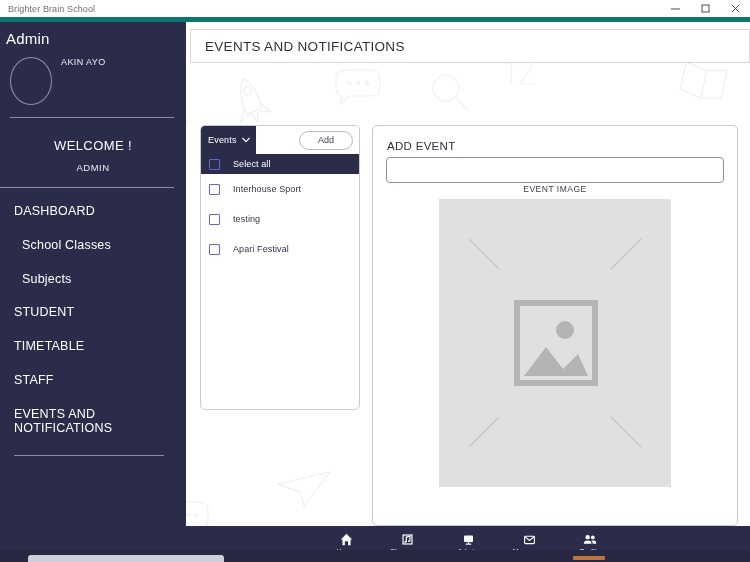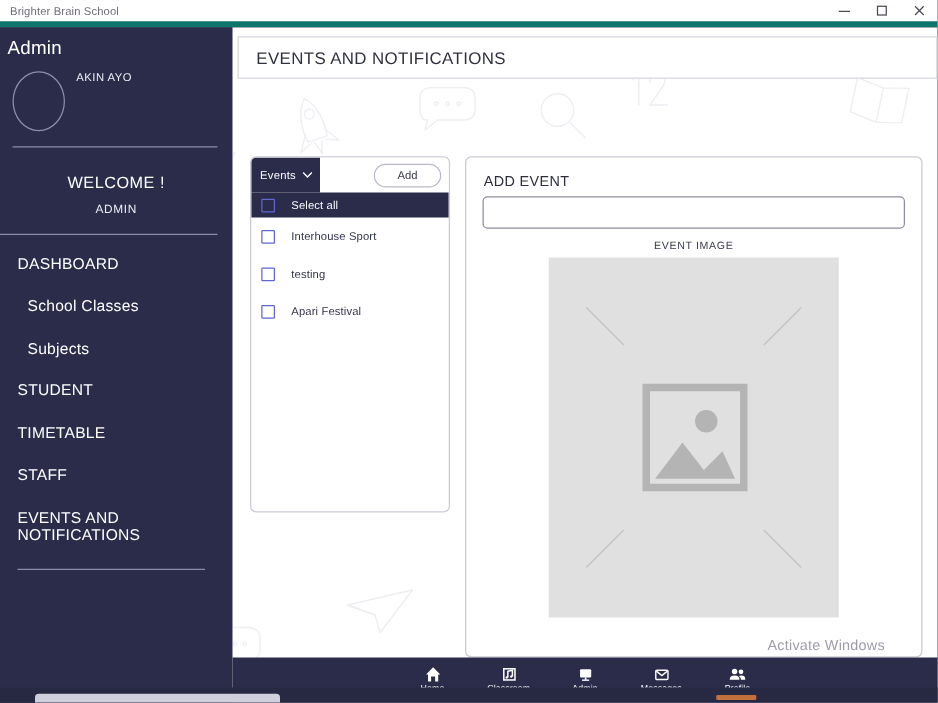--- a/index.html
+++ b/index.html
@@ -188,21 +188,21 @@
     width: 338px; height: 26px;
     border: 1px solid #8e8e9c;
     border-radius: 4px;
     background: #ffffff;
     font-family: "Liberation Sans", sans-serif;
     font-size: 10px; color: #2e2f3e;
     padding: 0 8px;
   }
   .img-label {
     text-align: center; font-size: 8.5px;
-    color: #3a3b4d; margin-top: 8px; letter-spacing: .5px;
+    color: #3a3b4d; margin-top: 1px; letter-spacing: .5px;
   }
   .img-drop {
     position: relative;
     margin: 5px auto 0 auto;
     width: 232px; height: 288px;
     background: #e0e0e0;
     cursor: pointer;
   }
   .img-drop svg { display: block; }
 
@@ -463,24 +463,20 @@
             <line x1="30" y1="248" x2="60" y2="218"></line>
             <line x1="202" y1="248" x2="172" y2="218"></line>
           </g>
           <rect x="78" y="104" width="78" height="80" fill="none" stroke="#b4b4b4" stroke-width="6"></rect>
           <circle cx="126" cy="131" r="9" fill="#b4b4b4"></circle>
           <path d="M85 177 L107 148 L124 170 L139 155 L149 177 Z" fill="#b4b4b4"></path>
         </svg>
       </div>
     </div>
 
-    <div class="wm">
-      <div class="wm-1">Activate Windows</div>
-      <div class="wm-2">Go to Settings to activate Windows.</div>
-    </div>
   </div>
 
   <div class="bottom-nav">
 
     <div class="bn-item">
       <span class="bn-icon">
         <svg width="13" height="13" viewBox="0 0 16 16" fill="#ffffff">
           <path d="M8 1 L15 8 L13 8 L13 15 L10 15 L10 10 L6 10 L6 15 L3 15 L3 8 L1 8 Z"></path>
         </svg>
       </span>

